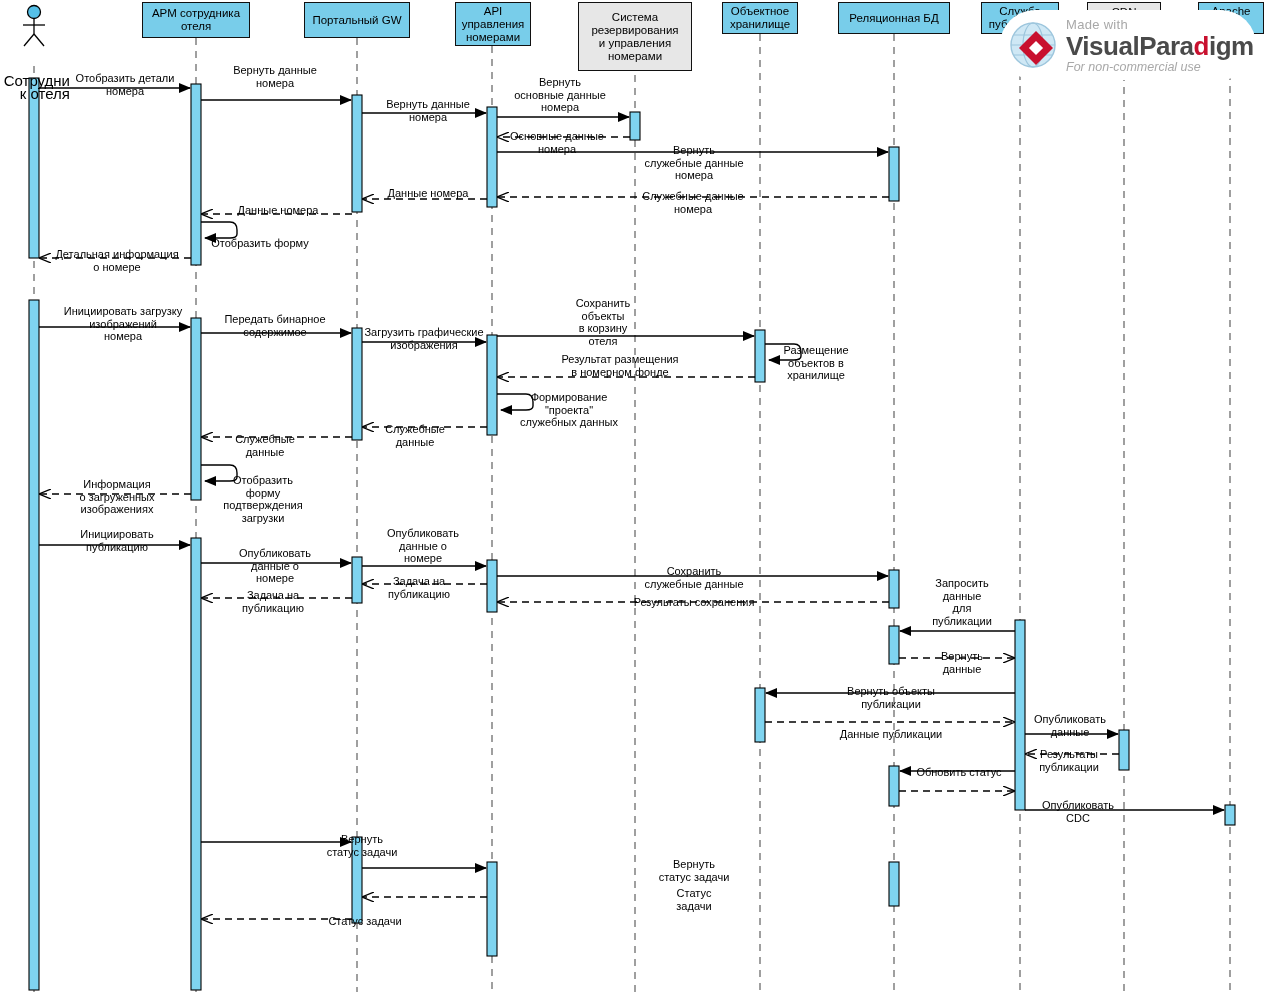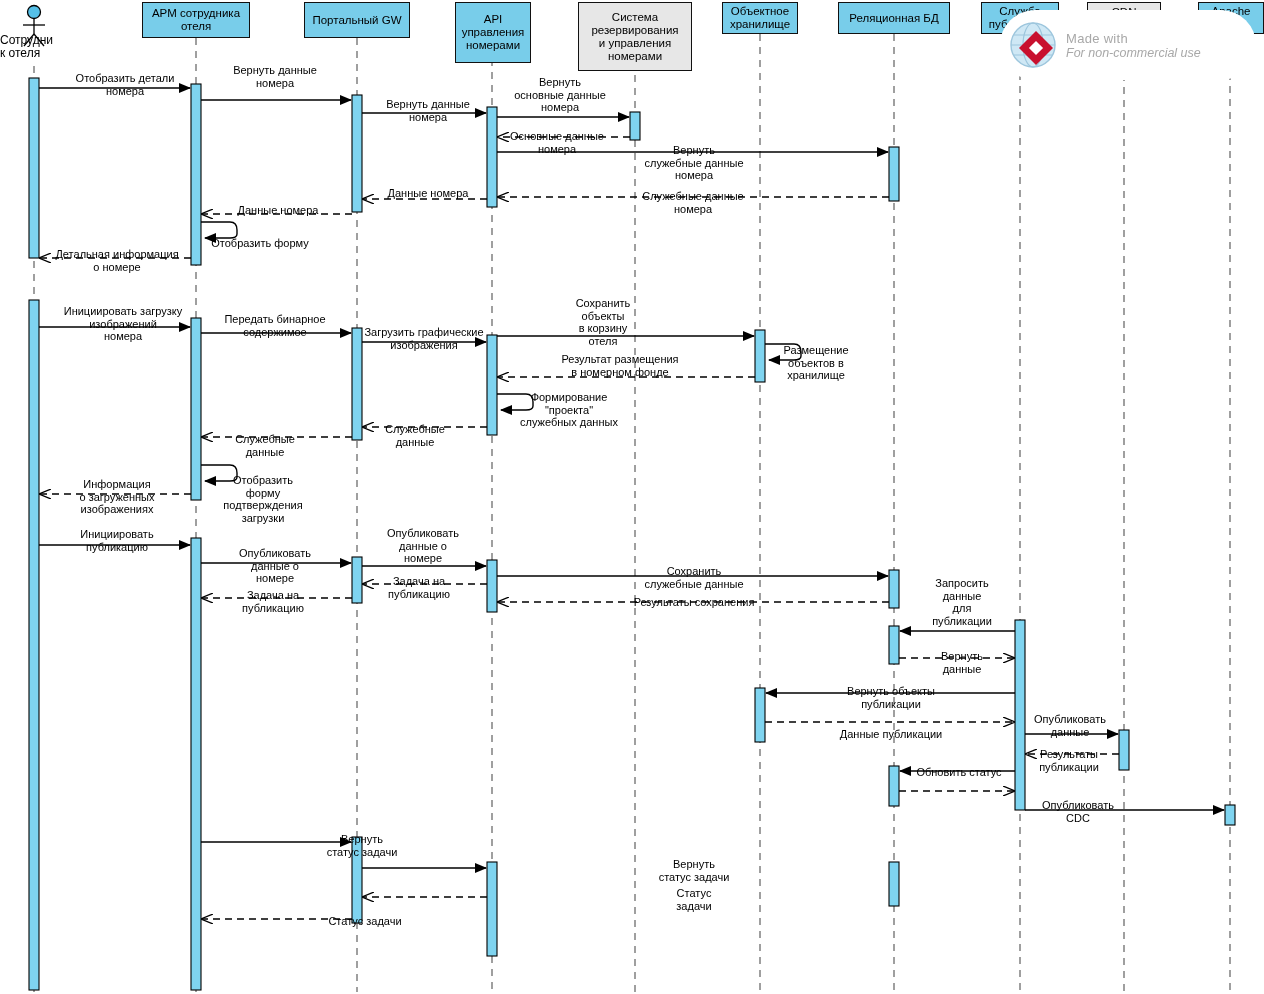--- a/index.html
+++ b/index.html
@@ -5,21 +5,21 @@
   html,body{margin:0;padding:0;background:#ffffff;}
   body{font-family:"Liberation Sans","DejaVu Sans",sans-serif;}
   #canvas{position:relative;width:1264px;height:994px;overflow:hidden;background:#fff;}
   svg#diagram{position:absolute;left:0;top:0;width:1264px;height:994px;}
   .lbl{position:absolute;font-size:11px;color:#000;line-height:12.5px;text-align:center;white-space:pre-line;}
   .hdrbox{position:absolute;box-sizing:border-box;border:1px solid #111;
           display:flex;align-items:center;justify-content:center;text-align:center;
           font-size:11.5px;line-height:13px;color:#000;white-space:pre-line;}
   .hdr-blue{background:#78CDEA;}
   .hdr-grey{background:#E7E7E7;}
-  .actor-lbl{position:absolute;font-size:12px;line-height:13px;text-align:left;white-space:pre-line;color:#000;}
+  .actor-lbl{position:absolute;font-size:15px;line-height:13px;text-align:right;white-space:pre-line;color:#000;margin-top:40px;}
   .wm{position:absolute;border-radius:60px;background:#ffffff;display:flex;align-items:center;}
   .wm-txt{display:flex;flex-direction:column;margin-left:4px;}
   .wm-made{font-size:13px;color:#a8a8a8;letter-spacing:.3px;}
   .wm-main{font-size:26px;font-weight:bold;color:#4a4a4a;letter-spacing:-.5px;line-height:28px;}
   .wm-main .r{color:#C8102E;}
   .wm-sub{font-size:12.5px;color:#a8a8a8;font-style:italic;}
 </style>
 </head>
 <body>
 
@@ -121,21 +121,21 @@
         <rect x="1015" y="620" width="10" height="190" fill="#7FD4F0" stroke="#000" stroke-width="1.1"></rect>
         <rect x="1119" y="730" width="10" height="40" fill="#7FD4F0" stroke="#000" stroke-width="1.1"></rect>
         <rect x="1225" y="805" width="10" height="20" fill="#7FD4F0" stroke="#000" stroke-width="1.1"></rect>
       </g>
   </svg>
 
   <div id="headers">
       <div class="hdrbox hdr-blue" style="left: 142px; top: 2px; width: 108px; height: 36px;">АРМ  сотрудника
 отеля</div>
       <div class="hdrbox hdr-blue" style="left: 304px; top: 2px; width: 106px; height: 36px;">Портальный GW</div>
-      <div class="hdrbox hdr-blue" style="left: 455px; top: 2px; width: 76px; height: 61px;">API
+      <div class="hdrbox hdr-blue" style="left: 455px; top: 2px; width: 76px; height: 44px;">API
 управления
 номерами</div>
       <div class="hdrbox hdr-grey" style="left: 578px; top: 2px; width: 114px; height: 69px;">Система
 резервирования
 и управления
 номерами</div>
       <div class="hdrbox hdr-blue" style="left: 722px; top: 2px; width: 76px; height: 32px;">Объектное
 хранилище</div>
       <div class="hdrbox hdr-blue" style="left: 838px; top: 2px; width: 112px; height: 32px;">Реляционная БД</div>
       <div class="hdrbox hdr-blue" style="left: 981px; top: 2px; width: 78px; height: 32px;">Служба
@@ -246,16 +246,17 @@
       <line x1="5" y1="28" x2="49" y2="28" stroke="#9dc6dd" stroke-width="1.2"></line>
       <line x1="8" y1="18" x2="46" y2="18" stroke="#9dc6dd" stroke-width="1"></line>
       <line x1="8" y1="38" x2="46" y2="38" stroke="#9dc6dd" stroke-width="1"></line>
       <g transform="translate(30,31) rotate(45)">
         <rect x="-12" y="-12" width="24" height="24" fill="#C8102E"></rect>
         <rect x="-5" y="-5" width="10" height="10" fill="#ffffff"></rect>
       </g>
     </svg>
     <div class="wm-txt">
       <div class="wm-made">Made with</div>
+      <div class="wm-main"><span>Visual</span><span>Para</span><span class="r">d</span><span>igm</span></div>
       <div class="wm-sub">For non-commercial use</div>
     </div>
   </div>
 </div>
 
 </body></html>

